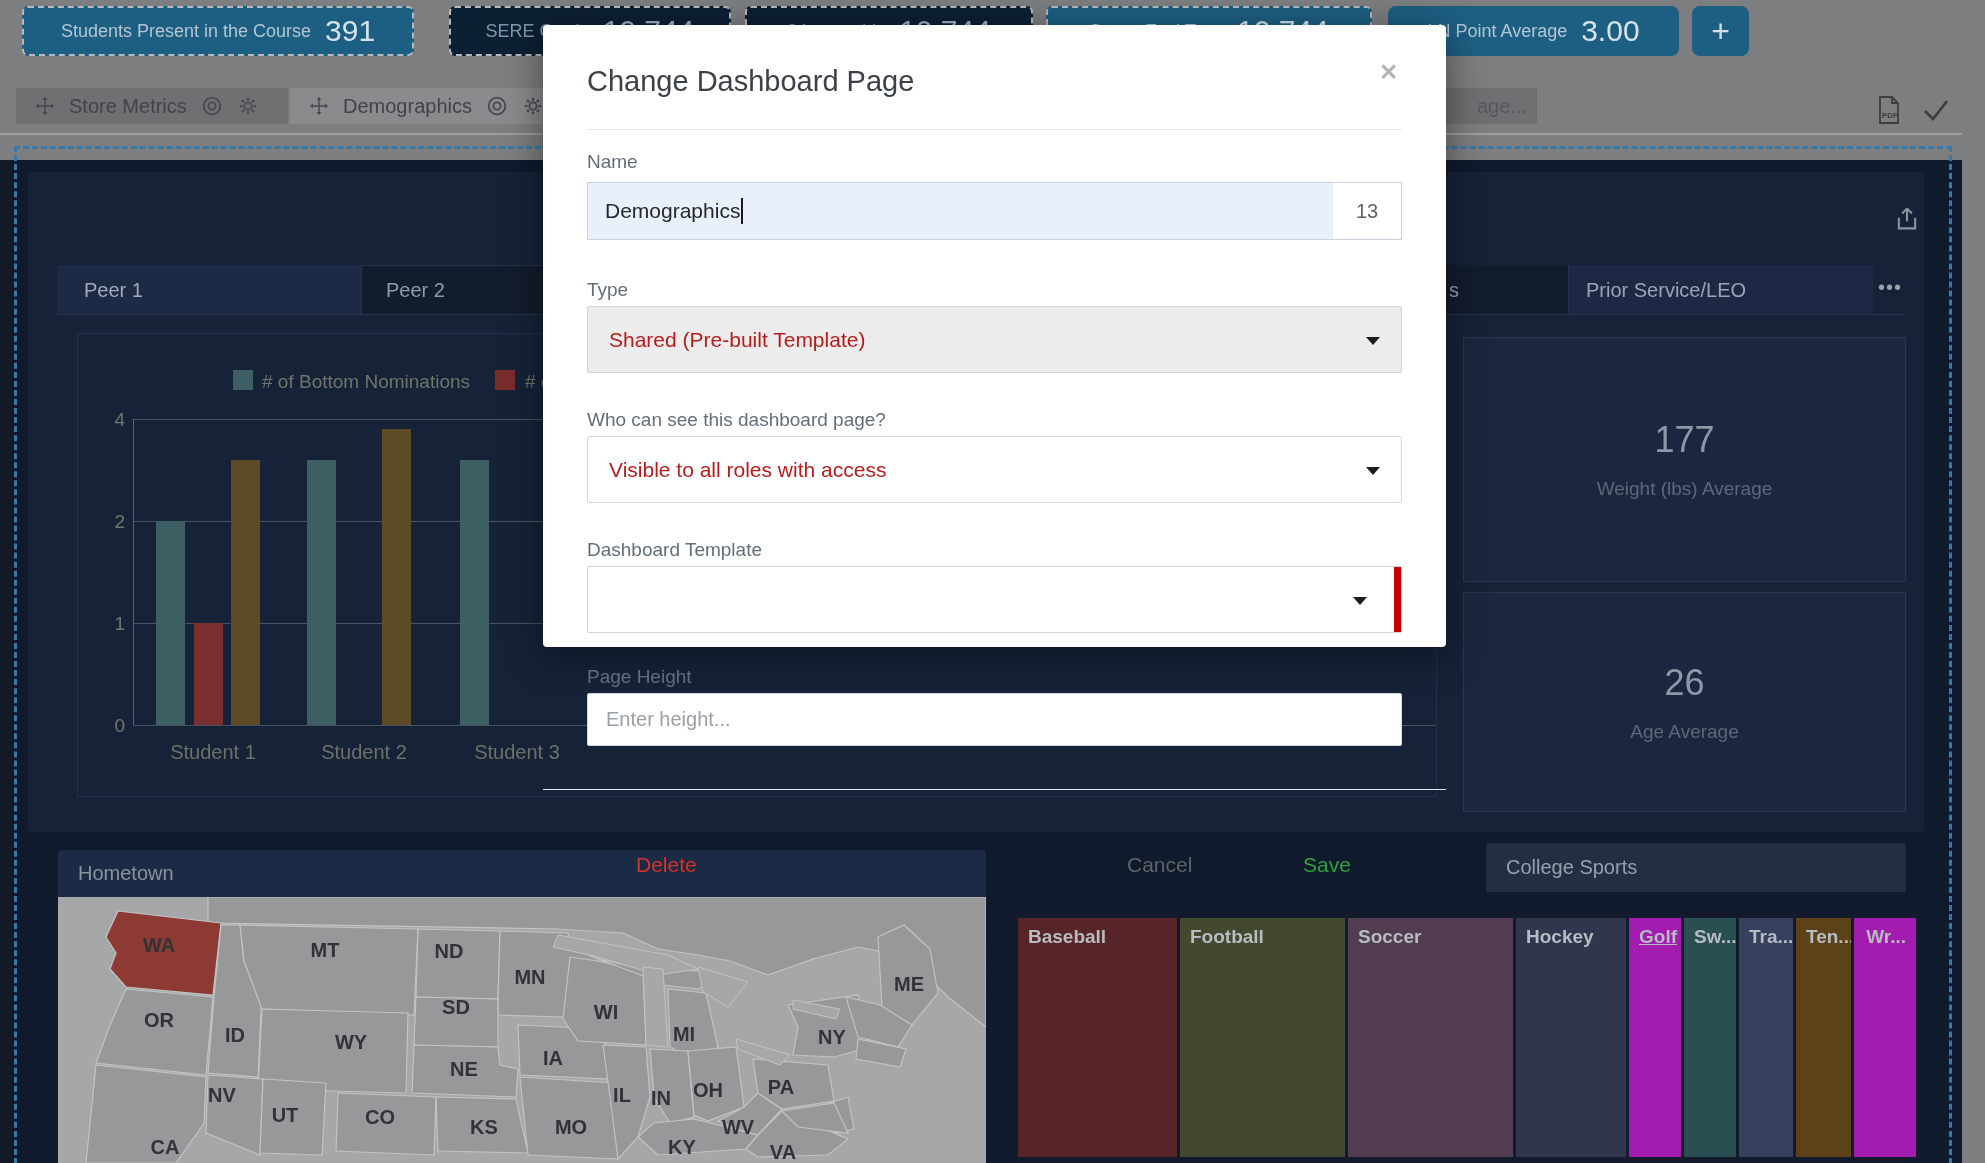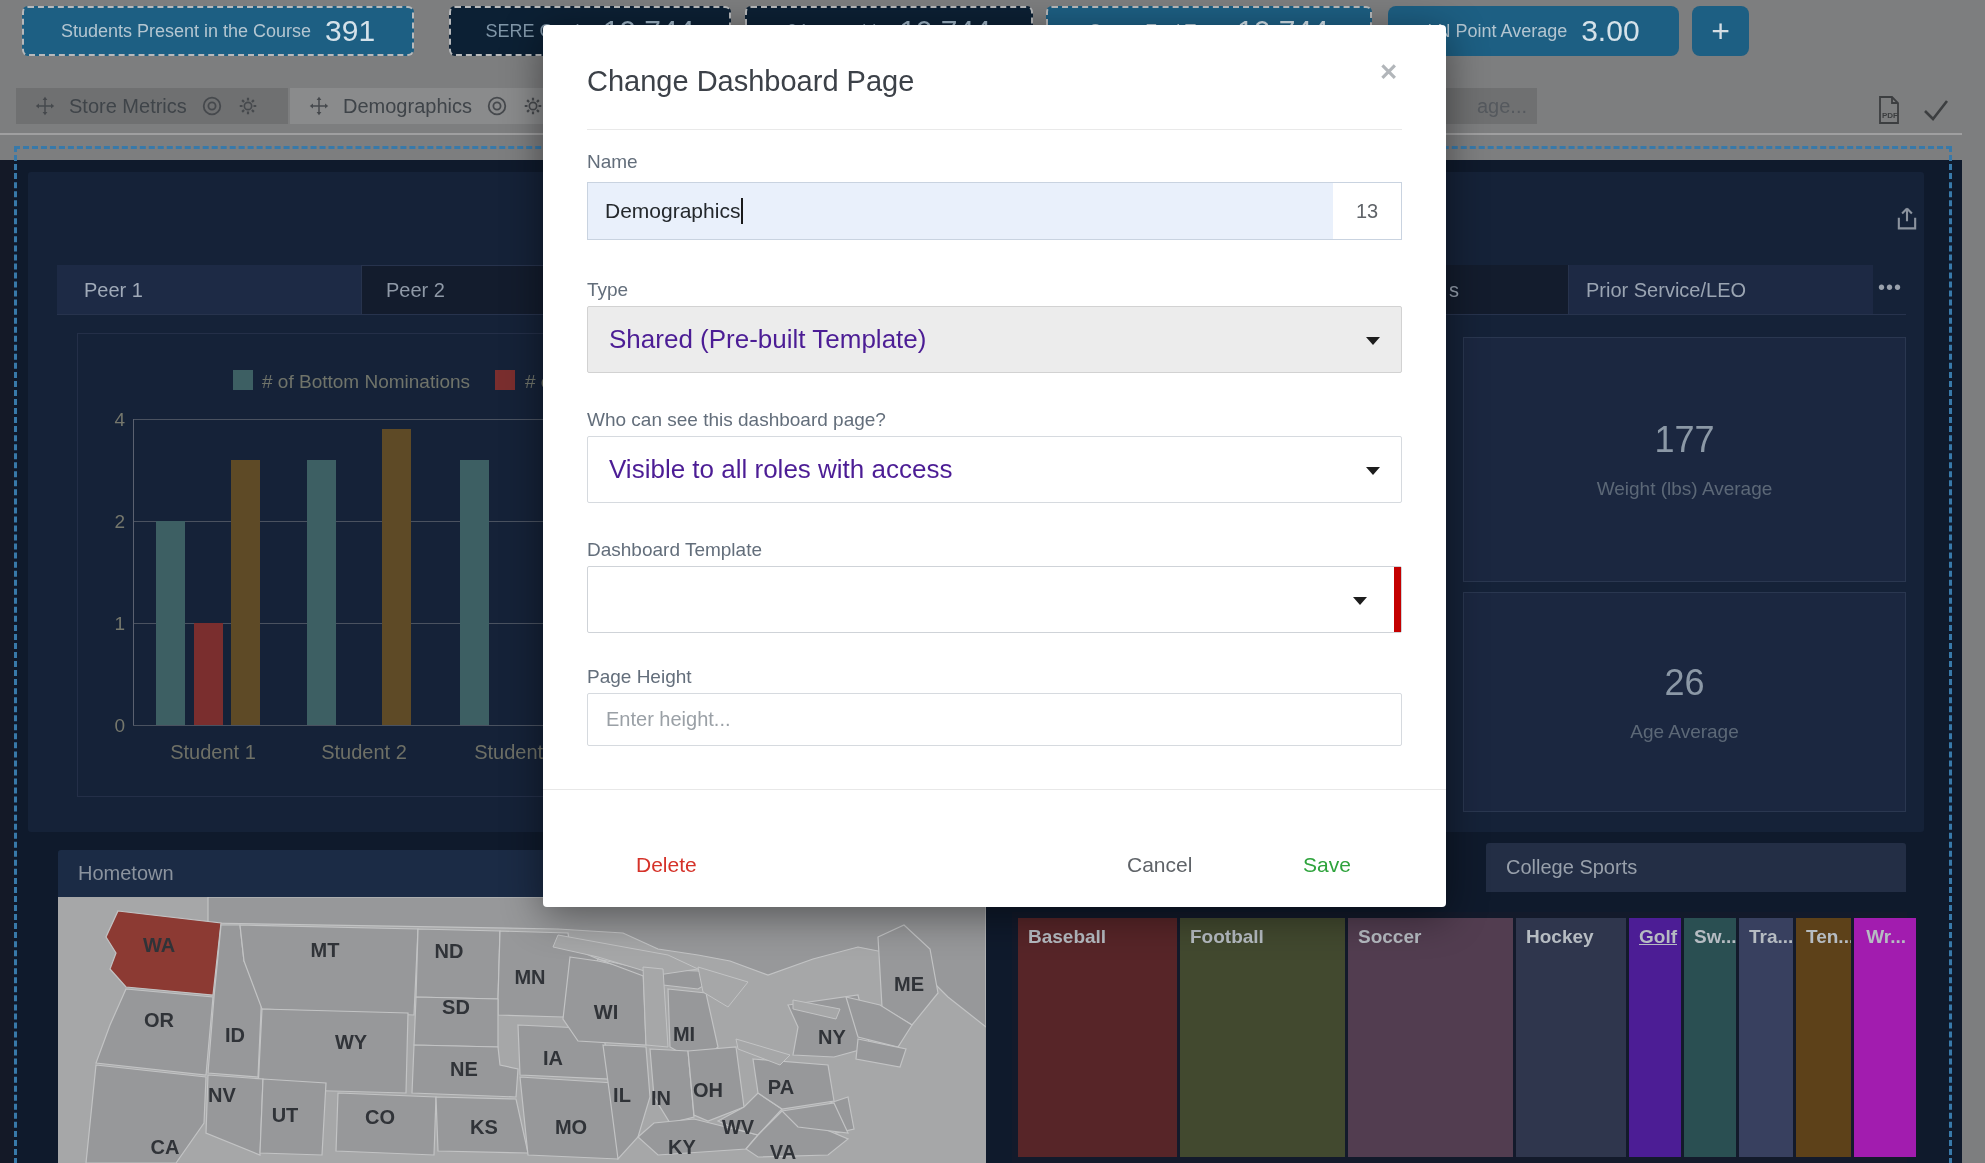--- a/index.html
+++ b/index.html
@@ -34,23 +34,23 @@
   .ytick{position:absolute;left:-38px;width:30px;text-align:right;font-size:19px;color:#75776c;}
   .bar{position:absolute;bottom:0;width:29px;}
   .xlab{position:absolute;width:140px;text-align:center;font-size:20px;color:#6e7066;top:322px;}
   .legsw{position:absolute;top:370px;width:20px;height:20px;}
   .legtx{position:absolute;top:371px;font-size:19px;color:#70746a;white-space:nowrap;}
   
   .whead{position:absolute;box-sizing:border-box;display:flex;align-items:center;padding:0 20px;font-size:20px;color:#8b939e;border-radius:3px 3px 0 0;}
   #treemap{position:absolute;left:1012px;top:912px;width:895px;height:251px;background:#131a2b;display:flex;gap:3px;padding:6px;box-sizing:border-box;}
   .tcol{height:100%;box-sizing:border-box;padding:8px 10px;font-size:19px;font-weight:700;color:#b6bcc2;overflow:hidden;white-space:nowrap;}
   
-  #modal{position:absolute;left:543px;top:25px;width:903px;height:882px;background:#ffffff;border-radius:4px;box-shadow:0 8px 40px rgba(0,0,0,.45);z-index:10;}
+  #modal{position:absolute;left:543px;top:25px;width:903px;height:622px;background:#ffffff;border-radius:4px;box-shadow:0 8px 40px rgba(0,0,0,.45);z-index:10;}
   .mlabel{position:absolute;left:44px;font-size:19px;color:#636e7b;}
-  .msel{position:absolute;left:44px;width:815px;height:67px;box-sizing:border-box;border:1px solid #d6dadf;display:flex;align-items:center;padding:0 21px;font-size:26px;color:#4c1d95;border-radius:2px;}
+  .msel{position:absolute;left:44px;width:815px;height:67px;box-sizing:border-box;border:1px solid #d6dadf;display:flex;align-items:center;padding:0 21px;font-size:21px;color:#b91c1c;border-radius:2px;}
   .caretdn{position:absolute;top:50%;margin-top:-3px;width:0;height:0;border-left:7px solid transparent;border-right:7px solid transparent;border-top:8px solid #1d1d1d;}
   .mbtn{position:absolute;top:828px;font-size:21px;background:none;border:none;cursor:pointer;font-family:inherit;padding:0;}
 </style>
 </head>
 <body>
 
 <div id="app">
 
   <div class="scard teal dashed" style="left:22px;width:392px;">
     <span class="lb">Students Present in the Course</span>
@@ -271,21 +271,21 @@
   </div>
 
   <div class="whead" style="left:1486px;top:843px;width:420px;height:49px;background:#232e45;color:#98a0ab;">
     <span>College Sports</span>
   </div>
   <div id="treemap">
       <div class="tcol" style="flex: 0 0 159px; background: rgb(87, 37, 40);">Baseball</div>
       <div class="tcol" style="flex: 0 0 165px; background: rgb(66, 73, 47);">Football</div>
       <div class="tcol" style="flex: 0 0 165px; background: rgb(82, 61, 80);">Soccer</div>
       <div class="tcol" style="flex: 0 0 110px; background: rgb(47, 54, 77);">Hockey</div>
-      <div class="tcol" style="flex: 0 0 52px; background: #4c1d95; text-decoration: underline;">Golf</div>
+      <div class="tcol" style="flex: 0 0 52px; background: #a21caf; text-decoration: underline;">Golf</div>
       <div class="tcol" style="flex: 0 0 52px; background: rgb(42, 79, 82);">Sw...</div>
       <div class="tcol" style="flex: 0 0 54px; background: rgb(56, 64, 95);">Tra...</div>
       <div class="tcol" style="flex: 0 0 55px; background: rgb(93, 65, 25);">Ten...</div>
       <div class="tcol" style="flex: 0 0 62px; background: #a21caf; text-align: right;">Wr...</div>
     </div>
 
   <div id="modal">
     <div class="abs" style="left:44px;top:40px;font-size:29px;color:#3c4148;">Change Dashboard Page</div>
     <div class="abs" style="left:836px;top:34px;font-size:23px;font-weight:bold;color:#b2b6ba;cursor:pointer;">✕</div>
     <div class="abs" style="left:44px;top:104px;width:815px;height:1px;background:#e9e9e9;"></div>

